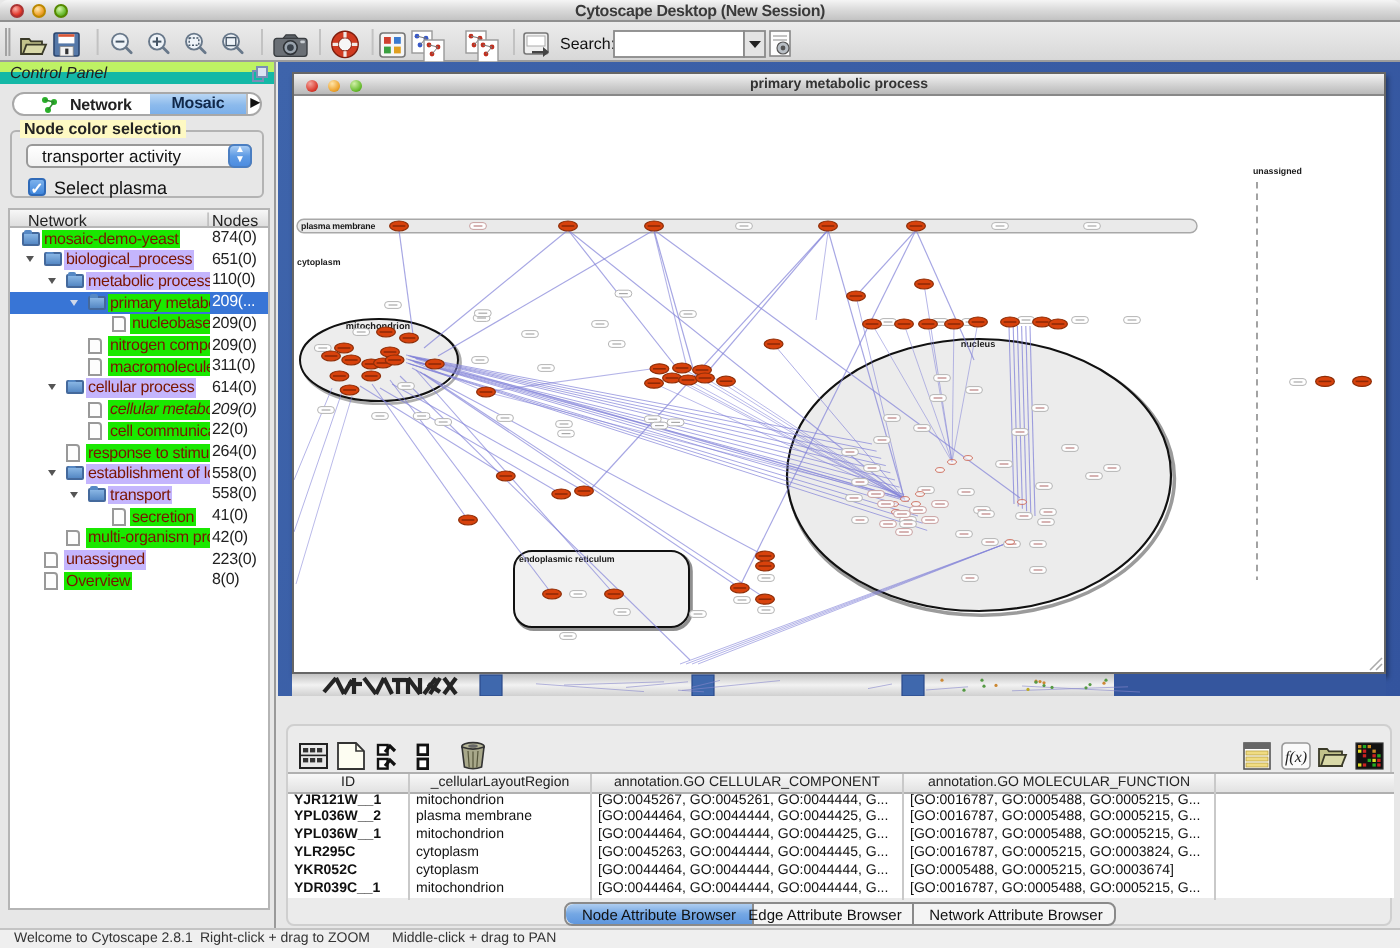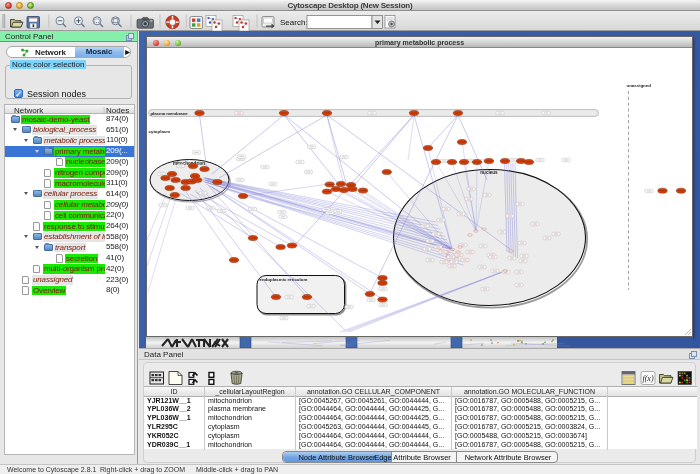--- a/index.html
+++ b/index.html
@@ -12,44 +12,44 @@
   border-bottom:1px solid #8f8f8f; border-radius:4px 4px 0 0; }
 .tl { width:7px; height:7px; border-radius:50%; top:2px; }
 #titlebar .t1 { left:5px;  background:radial-gradient(circle at 35% 30%, #f8b0a8, #e33a2e 60%, #a61d12); border:0.5px solid #a33; }
 #titlebar .t2 { left:16px; background:radial-gradient(circle at 35% 30%, #ffe9b0, #f0a430 60%, #b97a12); border:0.5px solid #b80; }
 #titlebar .t3 { left:27px; background:radial-gradient(circle at 35% 30%, #d8f5b0, #6ebf33 60%, #3f8712); border:0.5px solid #580; }
 #wtitle { top:1px; left:0; width:700px; text-align:center; font-size:8px; font-weight:bold; color:#3a3a3a; letter-spacing:-0.2px; }
 #toolbar { left:0; top:11px; width:700px; height:20px;
   background:linear-gradient(#ececec,#d8d8d8); border-bottom:1px solid #9c9c9c; }
 
 #cpanel { left:0; top:31px; width:138px; height:433px; background:#e7e7e7; border-right:1px solid #9a9a9a; }
-#cphead { left:0; top:0; width:137px; height:11px; background:#86efac; border-bottom:1px solid #14b8a6;
-  font-size:8px; color:#222; padding-left:5px; line-height:11px; }
+#cphead { left:0; top:0; width:137px; height:11px; background:#bef264; border-bottom:6px solid #14b8a6;
+  font-size:8px; color:#222; padding-left:5px; line-height:11px;font-style:italic; }
 #tabctl { left:6px; top:15px; width:125px; height:12px; background:#fff; border:1px solid #a8a8a8; border-radius:6px;
   font-size:8px; letter-spacing:-0.1px; font-weight:bold; color:#222; }
 #tabMosaic { left:68px; top:0px; width:48px; height:10px; background:linear-gradient(#b8d6f4,#8cbaec 55%,#7cb0ea);
   text-align:center; line-height:10px; font-size:8px; letter-spacing:-0.1px; font-weight:bold; color:#10284a; }
 #tabArrow { left:116px; top:0; width:8px; height:10px; border-left:1px solid #bbb; text-align:center; line-height:10px; font-size:6px; color:#111; }
 #grpbox { left:5px; top:34px; width:127px; height:34px; border:1px solid #b3b3b3; border-radius:3px; }
-#grplabel { left:10px; top:29px; font-size:8px; font-weight:normal; color:#222; background:#7dd3fc; padding:0 2px; }
+#grplabel { left:10px; top:29px; font-size:8px; font-weight:bold; color:#222; background:#fef9c3; padding:0 2px; }
 #combo { left:13px; top:41px; width:113px; height:12px; background:linear-gradient(#ffffff,#f2f2f2); border:1px solid #999; border-radius:3px;
   font-size:8.5px; color:#111; padding-left:7px; line-height:11px; }
 #comboBtn { right:-1px; top:-1px; width:12px; height:12px; border-radius:3px; background:linear-gradient(#a8ccf4,#5f9be4 50%,#4c8ce0);
   border:1px solid #4a7ec2; color:#fff; font-size:5px; text-align:center; line-height:5px; }
 #chk { left:14px; top:58px; width:9px; height:9px; background:linear-gradient(#7db2ec,#3f86dc); border:1px solid #2f6ab8; border-radius:2px;
   color:#fff; font-size:8px; line-height:9px; text-align:center; font-weight:bold; }
 #chklabel { left:27px; top:58px; font-size:9px; color:#111; }
 #treehead { left:4px; top:73px; width:131px; height:10px; background:linear-gradient(#f7f7f7,#dedede); border:1px solid #b5b5b5;
   font-size:8px; color:#222; }
 #tree { left:4px; top:83px; width:131px; height:341px; background:#fff; border:1px solid #b5b5b5; border-top:none; }
 .trow { position:absolute; width:129px; height:10.7px; font-size:8px; letter-spacing:-0.15px; line-height:10.7px; white-space:nowrap; }
 .trow .lbl { position:absolute; top:0.5px; height:9.5px; line-height:9.5px; color:#7a1500; padding:0 1px; overflow:hidden; }
 .trow .val { position:absolute; left:101px; top:0; color:#222; font-size:8px; }
 .green { background:#1ae800; }
-.red { background:#e5e5e5;font-style:italic; }
+.red { background:#c4b5fd; }
 .tri { position:absolute; top:3.5px; width:0; height:0; border-left:2.8px solid transparent; border-right:2.8px solid transparent; border-top:3.8px solid #555; }
 .fold { position:absolute; top:1.5px; width:9px; height:7px; background:linear-gradient(#89b6e4,#5588c4); border:0.5px solid #44699c; border-radius:1px; }
 .fold:before { content:""; position:absolute; left:0px; top:-1.5px; width:4px; height:1.5px; background:#5588c4; border-radius:1px 1px 0 0; }
 .file { position:absolute; top:1px; width:6.5px; height:8.5px; background:#fdfdfd; border:0.5px solid #999; border-radius:0 2px 0 0; }
 
 #desktop { left:139px; top:31px; width:561px; height:317px; background:linear-gradient(120deg,#3e64ab,#33549e); overflow:hidden; }
 #iframe { position:absolute; left:7px; top:5px; width:547px; height:301px; background:#fff; border:1px solid #666; box-shadow:1px 2px 2.5px rgba(0,0,0,0.4); }
 #iftitle { position:absolute; left:0; top:0; width:100%; height:11px; background:linear-gradient(#f2f2f2,#d2d2d2 55%,#b9b9b9); border-bottom:1px solid #888; }
 #iftitle .t { position:absolute; top:2.5px; width:6px; height:6px; border-radius:50%; }
 #iftext { position:absolute; top:1.5px; width:100%; text-align:center; font-size:7px; font-weight:bold; color:#333; }
@@ -205,22 +205,23 @@
         <circle cx="4" cy="7" r="1.5" fill="#2ab02a"></circle>
         <line x1="2.5" y1="2" x2="7" y2="3" stroke="#2a8a2a" stroke-width="0.7"></line>
         <line x1="7" y1="3" x2="4" y2="7" stroke="#2a8a2a" stroke-width="0.7"></line>
       </svg>
       <span style="position:absolute;left:28px;top:0;line-height:11px;">Network</span>
     <div class="abs" id="tabMosaic">Mosaic</div>
     <div class="abs" id="tabArrow">▶</div>
   </div>
   <div class="abs" id="grpbox"></div>
   <div class="abs" id="grplabel">Node color selection</div>
+  <div class="abs" id="combo">transporter activity<div class="abs" id="comboBtn">▲<br>▼</div></div>
   <div class="abs" id="chk">✓</div>
-  <div class="abs" id="chklabel">Session nodes</div>
+  <div class="abs" id="chklabel">Select plasma</div>
   <div class="abs" id="treehead">
       <span style="position:absolute;left:9px;top:0.5px">Network</span>
       <span style="position:absolute;left:101px;top:0.5px">Nodes</span>
       <span style="position:absolute;left:98px;top:0;color:#b5b5b5">|</span>
     </div>
   <div class="abs" id="tree">
 <div class="trow" style="top:0.0px;">
         <span class="fold" style="left:6px"></span>
         <span class="lbl green" style="left:16px;max-width:84px">mosaic-demo-yeast</span>
         <span class="val" style="color:#222">874(0)</span>
@@ -749,24 +750,20 @@
         <circle cx="345" cy="3.1" r="0.8" fill="#559944"></circle>
         <circle cx="325" cy="3.1" r="0.8" fill="#cc8833"></circle>
         <circle cx="352" cy="5.7" r="0.8" fill="#cc8833"></circle>
         <circle cx="372" cy="4.1" r="0.8" fill="#559944"></circle>
         <circle cx="336" cy="8.1" r="0.8" fill="#559944"></circle>
       </svg>
     </div>
 </div>
 
 <div class="abs" id="dpanel">
-  <div id="dphead">Data Panel<svg style="position:absolute;right:3px;top:2px" width="8" height="8" viewBox="0 0 8 8">
-        <rect x="0.5" y="2.5" width="5" height="5" fill="none" stroke="#7a8eb8" stroke-width="1"></rect>
-        <rect x="2.5" y="0.5" width="5" height="5" fill="#dce4f2" stroke="#7a8eb8" stroke-width="1"></rect>
-      </svg></div>
   <div id="dpbody">
     <svg id="dpicons" style="position:absolute;left:0;top:0" width="553" height="24" viewBox="0 0 553 24">
 <g transform="translate(6,9)">
 <rect x="0" y="0" width="13.5" height="12" fill="#e8e8e8" stroke="#222" stroke-width="1"></rect>
 <g fill="#333">
             <rect x="1.5" y="2" width="2.6" height="2.2"></rect>
             <rect x="5" y="2" width="2.6" height="2.2"></rect>
             <rect x="8.5" y="2" width="2.6" height="2.2"></rect>
 <rect x="1.5" y="7" width="2.6" height="2.2"></rect>
             <rect x="5" y="7" width="2.6" height="2.2"></rect>
@@ -877,21 +874,21 @@
           <span class="c4">[GO:0005488, GO:0005215, GO:0003674]</span>
         </div>
 <div class="drow" style="top:53.5px">
           <b>YDR039C__1</b>
           <span class="c2">mitochondrion</span>
           <span class="c3">[GO:0044464, GO:0044444, GO:0044444, G...</span>
           <span class="c4">[GO:0016787, GO:0005488, GO:0005215, G...</span>
         </div>
     </div>
     <div id="tabsbar">
-        <div style="position:absolute;left:0;top:0;width:109px;height:100%;background:linear-gradient(#aecdf0,#74a7e4 50%,#5f97de);border-right:1px solid #8a8a8a;border-radius:4px 0 0 4px;text-align:center;line-height:11px;">Node Attribute Browser</div>
+        <div style="position:absolute;left:0;top:0;width:94px;height:100%;background:linear-gradient(#aecdf0,#74a7e4 50%,#5f97de);border-right:1px solid #8a8a8a;border-radius:4px 0 0 4px;text-align:center;line-height:11px;">Node Attribute Browser</div>
         <div style="position:absolute;left:86px;top:0;width:88px;height:100%;border-right:1px solid #8a8a8a;text-align:center;line-height:11px;">Edge Attribute Browser</div>
         <div style="position:absolute;left:175px;top:0;width:100px;height:100%;text-align:center;line-height:11px;">Network Attribute Browser</div>
       </div>
   </div>
 </div>
 
 <div class="abs" id="statusbar">
   <span style="position:absolute;left:7px;top:1px">Welcome to Cytoscape 2.8.1</span>
   <span style="position:absolute;left:100px;top:1px">Right-click + drag to ZOOM</span>
   <span style="position:absolute;left:196px;top:1px">Middle-click + drag to PAN</span>

